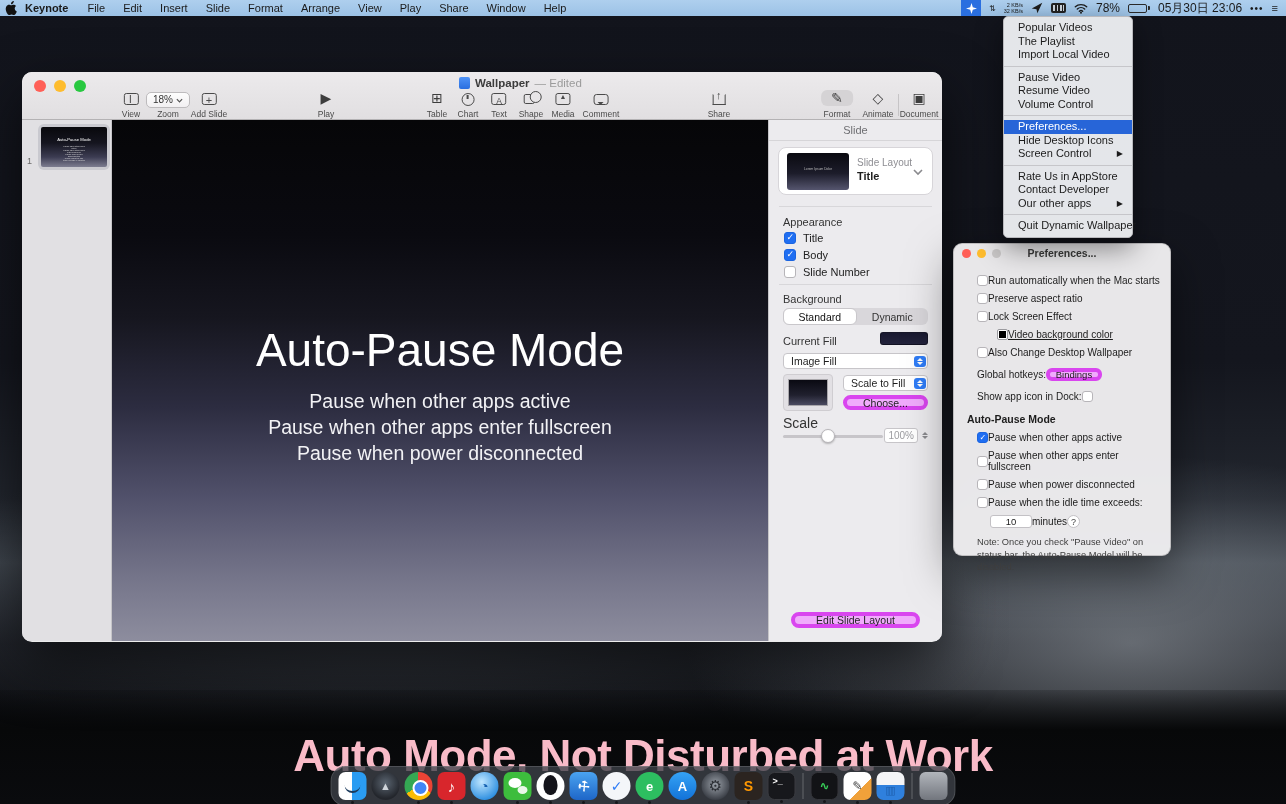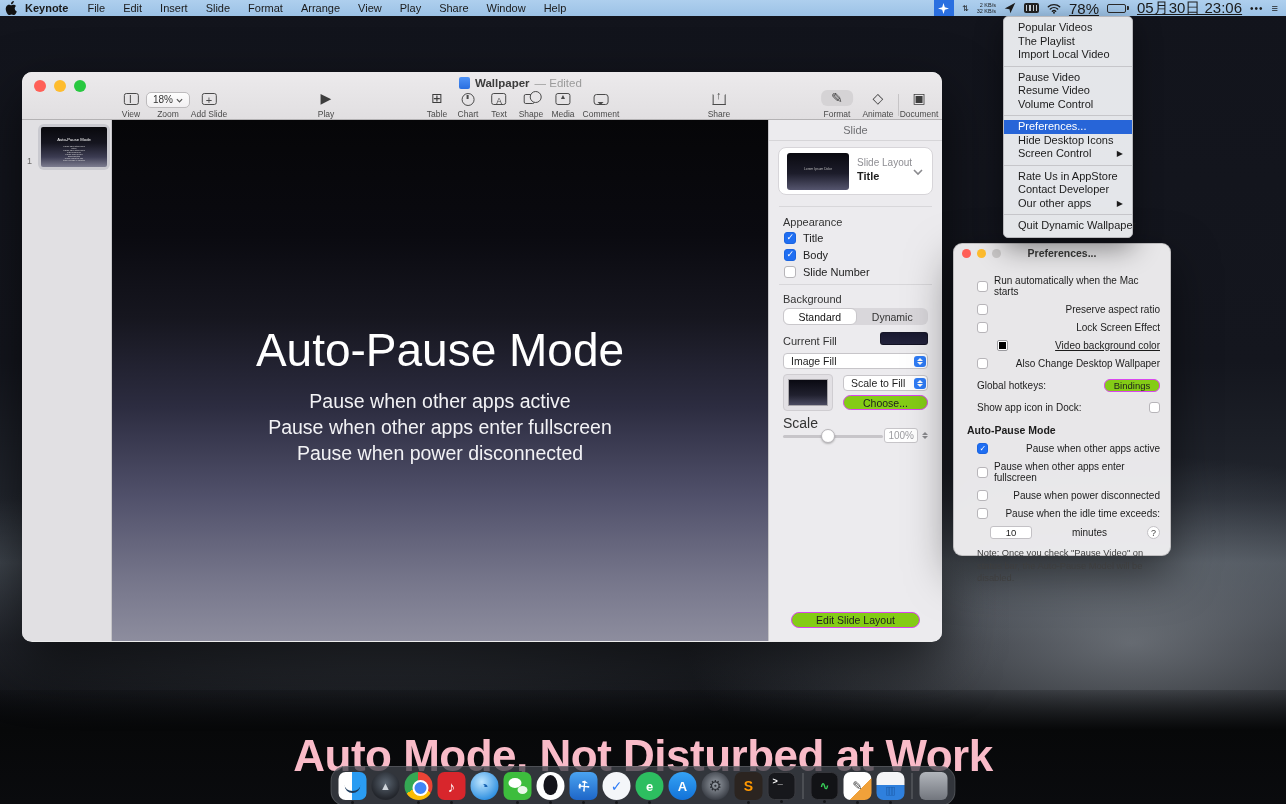--- a/index.html
+++ b/index.html
@@ -27,21 +27,21 @@
   .dw-status { width:20px; height:16px; background:#2a6fe0; display:flex; align-items:center; justify-content:center; }
   .netspeed { font-size:5.5px; line-height:6px; color:#1a1a1a; text-align:right; }
   .updown { font-size:8px; }
   .kbd-ic { width:15px; height:10px; background:#222; border-radius:2px; position:relative; }
   .kbd-ic::after { content:""; position:absolute; left:2px; top:2px; right:2px; bottom:2px;
     background:repeating-linear-gradient(90deg,#cfd6de 0 1.5px, transparent 1.5px 3.5px); }
   .batt { display:flex; align-items:center; gap:1px; }
   .batt .shell { width:19px; height:9px; border:1px solid #2a2a2a; border-radius:2px; padding:1px; }
   .batt .fill { width:75%; height:100%; background:#222; border-radius:1px; }
   .batt .nub { width:2px; height:4px; background:#2a2a2a; border-radius:0 1px 1px 0; }
-  .clock { font-size:15px;text-decoration:underline; }
+  .clock { font-size:12px; }
   .dots3 { font-size:10px; letter-spacing:1px; }
   .nclist { font-size:11px; }
 
   
   .dropdown { position:absolute; left:1003px; top:16px; width:130px; z-index:60;
     background:rgba(235,237,241,.97); border:1px solid #b9b9bd; border-radius:5px;
     box-shadow:0 10px 28px rgba(0,0,0,.45); padding:4px 0; font-size:11px; color:#1b1b1b; }
   .dditem { height:13.5px; line-height:13.5px; padding:0 9px 0 14px; display:flex; justify-content:space-between; align-items:center; white-space:nowrap; }
   .dditem.hl { background:#2765d8; color:#fff; }
   .ddsep { height:1px; background:#c6c6ca; margin:4px 0; }
@@ -117,42 +117,42 @@
   .selectbox { position:absolute; height:16px; background:#fff; border:1px solid #c7c5c9; border-radius:4px;
     font-size:10.5px; color:#1e1e1e; display:flex; align-items:center; padding-left:7px; }
   .selstep { position:absolute; right:1.5px; top:1.5px; bottom:1.5px; width:12px; background:#2f7cf6; border-radius:3px;
     display:flex; flex-direction:column; align-items:center; justify-content:center; gap:1px; }
   .selstep i { width:0; height:0; border-left:3px solid transparent; border-right:3px solid transparent; }
   .selstep .up { border-bottom:3.5px solid #fff; } .selstep .dn { border-top:3.5px solid #fff; }
   .imgwell { position:absolute; left:14px; top:254px; width:50px; height:37px; background:#e2e0e4; border:1px solid #cfcdd1; border-radius:4px;
     display:flex; align-items:center; justify-content:center; }
   .imgwell .im { width:40px; height:27px; border:1px solid #a9a7ab;
     background:linear-gradient(180deg,#0a0a12 0%,#20202e 60%,#4a4a60 100%); }
-  .btn { background:#84cc16; border:1px solid #d946ef; border-radius:9px; font-size:10.5px; color:#1e1e1e;
+  .btn { background:#f0abfc; border:4px solid #d946ef; border-radius:9px; font-size:10.5px; color:#1e1e1e;
     display:flex; align-items:center; justify-content:center; }
   .scale-lbl { position:absolute; left:14px; top:295px; font-size:14px; color:#333; }
   .slider-track { position:absolute; left:14px; top:315px; width:100px; height:3px; background:#c7c5c9; border-radius:2px; }
   .slider-knob { position:absolute; left:52px; top:309px; width:14px; height:14px; border-radius:50%; background:#fff;
     border:1px solid #b8b6ba; box-shadow:0 1px 2px rgba(0,0,0,.25); }
   .scale-field { position:absolute; right:24px; top:308px; width:34px; height:15px; background:#fff; border:1px solid #c7c5c9;
     border-radius:3px; font-size:10px; color:#9c9ca0; text-align:right; padding-right:3px; font-family:"Liberation Sans",sans-serif; }
   .stepper { position:absolute; right:13px; top:308px; width:9px; height:15px; display:flex; flex-direction:column; align-items:center; justify-content:center; gap:1.5px; }
   .stepper i { width:0; height:0; border-left:3px solid transparent; border-right:3px solid transparent; }
   .stepper .up { border-bottom:3.5px solid #8a8a8e; } .stepper .dn { border-top:3.5px solid #8a8a8e; }
   .editlayout { position:absolute; left:22px; right:22px; bottom:13px; height:16px; }
 
   
   .pwin { position:absolute; left:953px; top:243px; width:218px; height:313px; z-index:55;
     background:rgba(237,236,238,.98); border:1px solid rgba(0,0,0,.18); border-radius:9px;
     box-shadow:0 18px 45px rgba(0,0,0,.5); font-size:10px; color:#1c1c1c; }
   .phead { position:relative; height:18px; }
   .phead .lights { left:8px; top:5px; gap:6px; }
   .phead .light { width:9px; height:9px; }
   .ptitle { text-align:center; line-height:18px; font-size:10.5px; font-weight:bold; color:#3a3a3a; }
-  .prow { display:flex; align-items:center; gap:6px; margin:7px 10px 0 23px;justify-content:space-between; }
+  .prow { display:flex; align-items:center; margin:7px 10px 0 23px; }
   .prow .cb { width:11px; height:11px; }
   .prow .cb.on::after { font-size:8px; left:1.5px; top:-0.5px; }
   .pindent { margin-left:43px;text-decoration:underline; }
   .colorwell { width:11px; height:11px; border:1.5px solid #9a9a9e; border-radius:2px; background:#fff; padding:1px; }
   .colorwell i { display:block; width:100%; height:100%; background:#000; }
   .bindbtn { width:56px; height:13px; border-radius:6px; font-size:9.5px; }
   .psection { margin:11px 10px 0 13px; font-weight:bold; font-size:10.5px; }
   .minfield { width:42px; height:13px; background:#fff; border:1px solid #c3c1c5; border-radius:3px; text-align:center; font-size:9.5px; color:#222; }
   .helpbtn { width:13px; height:13px; border-radius:50%; background:#fff; border:1px solid #c3c1c5; font-size:9px; color:#444;
     display:flex; align-items:center; justify-content:center; }

